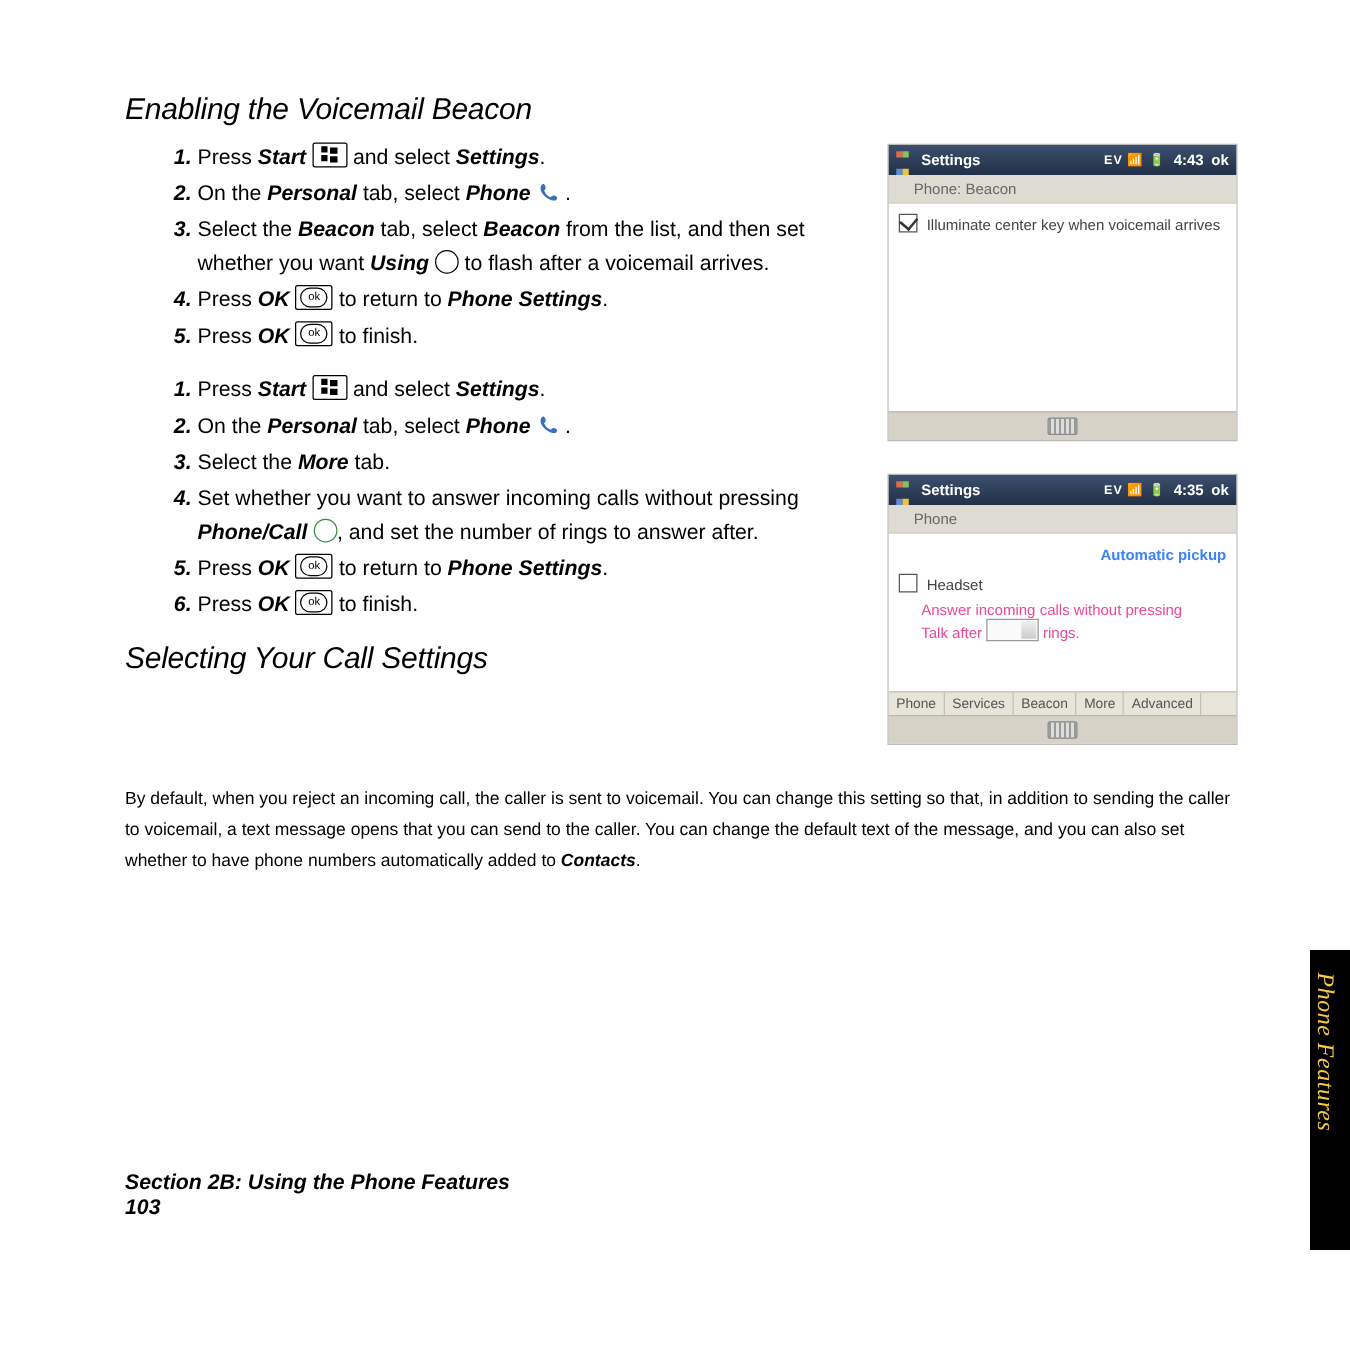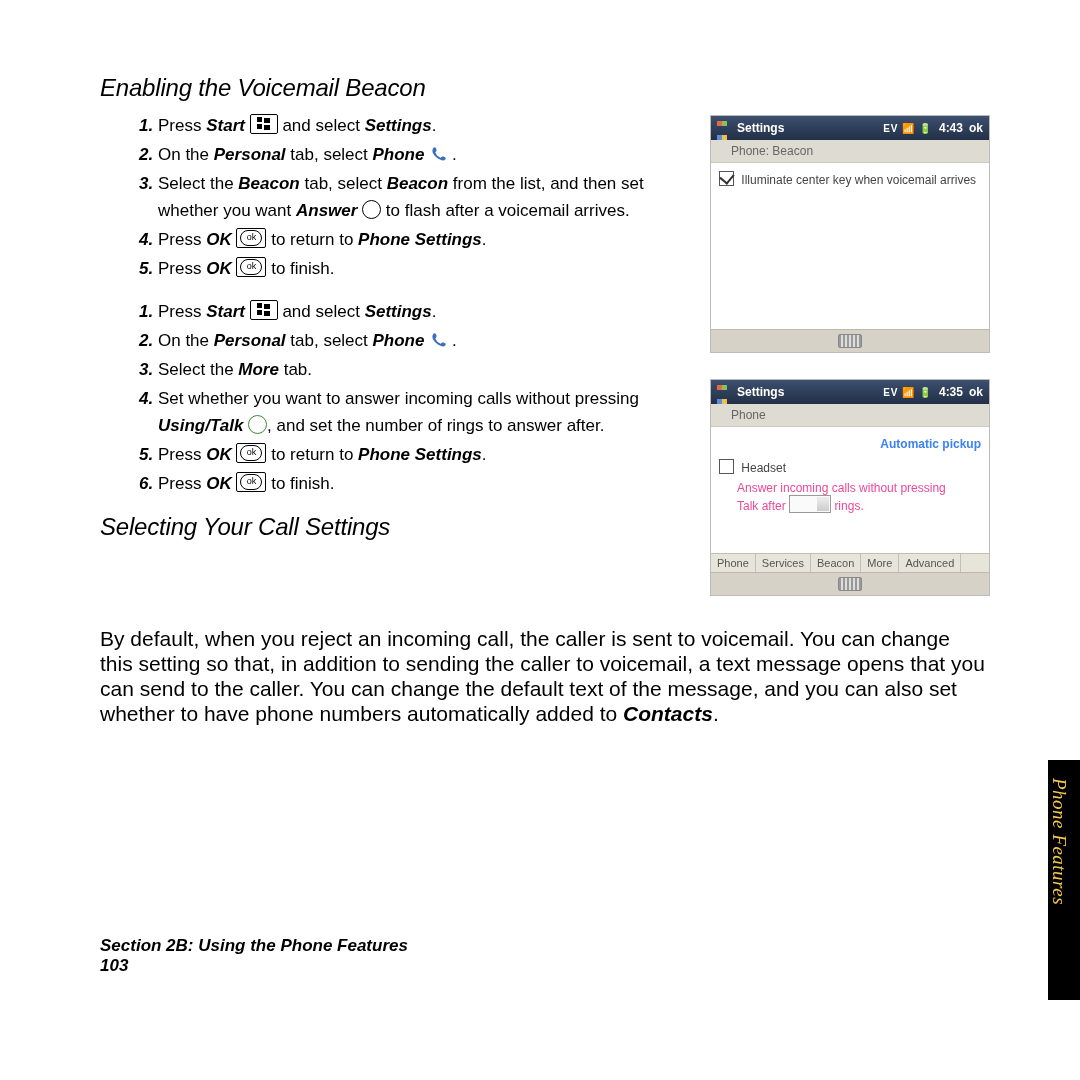--- a/index.html
+++ b/index.html
@@ -16,21 +16,21 @@
   .win-key .flag{position:absolute;left:6px;top:2px;width:14px;height:14px;}
   .win-key .flag span{position:absolute;width:5px;height:5px;background:#000;}
   .win-key .flag .a{left:0;top:0;} .win-key .flag .b{left:7px;top:1px;width:6px;}
   .win-key .flag .c{left:0;top:7px;} .win-key .flag .d{left:7px;top:8px;width:6px;}
   .phone-ic{display:inline-block;width:18px;height:20px;vertical-align:-5px;position:relative;}
   .phone-ic svg{width:18px;height:20px;}
   .circle-ic{display:inline-block;width:17px;height:17px;border:1.5px solid #000;border-radius:50%;vertical-align:-3px;}
   .circle-ic.green{border-color:#3a8a3a;}
   .ok-key{display:inline-block;width:28px;height:18px;border:1px solid #000;border-radius:2px;vertical-align:-3px;position:relative;background:#fff;}
   .ok-key::after{content:"ok";position:absolute;left:3px;top:1px;width:20px;height:14px;border:1px solid #000;border-radius:8px;font-size:9px;line-height:13px;text-align:center;font-family:Arial;}
-  .wide-text{clear:both;width:885px;font-size:21px;line-height:25px;margin-top:4px;}
+  .wide-text{clear:both;width:885px;font-size:14px;line-height:25px;margin-top:4px;}
   .footer{position:absolute;bottom:40px;left:100px;right:90px;display:flex;justify-content:space-between;font-style:italic;font-weight:bold;font-size:17px;font-family:Helvetica,Arial,sans-serif;flex-direction:column;}
   .side-tab{position:absolute;right:0;top:760px;width:32px;height:240px;background:#000;}
   .side-tab span{color:#f6c94b;writing-mode:vertical-rl;text-orientation:mixed;font-style:italic;font-family:"Times New Roman",serif;font-size:19px;display:block;text-align:left;padding-top:18px;padding-right:5px;letter-spacing:0.5px;}
   
   .shot{border:1px solid #bbb;margin-bottom:26px;background:#f7f6f4;font-family:Tahoma,Arial,sans-serif;font-size:12px;color:#333;position:relative;}
   .titlebar{background:linear-gradient(#3c4f6e,#223047);color:#fff;height:24px;display:flex;align-items:center;padding:0 6px;font-size:12px;font-weight:bold;}
   .tb-flag{width:14px;height:14px;margin-right:6px;}
   .tb-flag span{display:inline-block;width:5px;height:5px;margin:0;vertical-align:top;}
   .tb-flag .r{background:#e06b45;} .tb-flag .g{background:#8abf5e;}
   .tb-flag .b{background:#5e8bd8;} .tb-flag .y{background:#e8c24a;}
@@ -68,21 +68,21 @@
         <span> and select </span><span class="biItal">Settings</span><span>.</span>
       </li>
       <li>
         <span>On the </span><span class="biItal">Personal</span><span> tab, select </span><span class="biItal">Phone</span>
         <span class="icon phone-ic"><svg viewBox="0 0 20 20">
               <path d="M5 2 C6 1 7 1 8 3 C9 5 8 6 7 7 C8 10 10 12 13 13 C14 12 15 11 17 12 C19 13 19 14 18 15 C16 18 8 14 5 9 C3 6 4 3 5 2 Z" fill="#3a6fbf"></path>
             </svg></span>
         <span> .</span>
       </li>
       <li>
-        <span>Select the </span><span class="biItal">Beacon</span><span> tab, select </span><span class="biItal">Beacon</span><span> from the list, and then set whether you want </span><span class="biItal">Answer</span>
+        <span>Select the </span><span class="biItal">Beacon</span><span> tab, select </span><span class="biItal">Beacon</span><span> from the list, and then set whether you want </span><span class="biItal">Using</span>
         <span class="icon circle-ic"></span>
         <span> to flash after a voicemail arrives.</span>
       </li>
       <li>
         <span>Press </span><span class="biItal">OK</span>
         <span class="icon ok-key"></span>
         <span> to return to </span><span class="biItal">Phone Settings</span><span>.</span>
       </li>
       <li>
         <span>Press </span><span class="biItal">OK</span>
@@ -106,21 +106,21 @@
         <span>On the </span><span class="biItal">Personal</span><span> tab, select </span><span class="biItal">Phone</span>
         <span class="icon phone-ic"><svg viewBox="0 0 20 20">
               <path d="M5 2 C6 1 7 1 8 3 C9 5 8 6 7 7 C8 10 10 12 13 13 C14 12 15 11 17 12 C19 13 19 14 18 15 C16 18 8 14 5 9 C3 6 4 3 5 2 Z" fill="#3a6fbf"></path>
             </svg></span>
         <span> .</span>
       </li>
       <li>
         <span>Select the </span><span class="biItal">More</span><span> tab.</span>
       </li>
       <li>
-        <span>Set whether you want to answer incoming calls without pressing </span><span class="biItal">Using/Talk</span>
+        <span>Set whether you want to answer incoming calls without pressing </span><span class="biItal">Phone/Call</span>
         <span class="icon circle-ic green"></span><span>, and set the number of rings to answer after.</span>
       </li>
       <li>
         <span>Press </span><span class="biItal">OK</span>
         <span class="icon ok-key"></span>
         <span> to return to </span><span class="biItal">Phone Settings</span><span>.</span>
       </li>
       <li>
         <span>Press </span><span class="biItal">OK</span>
         <span class="icon ok-key"></span>

